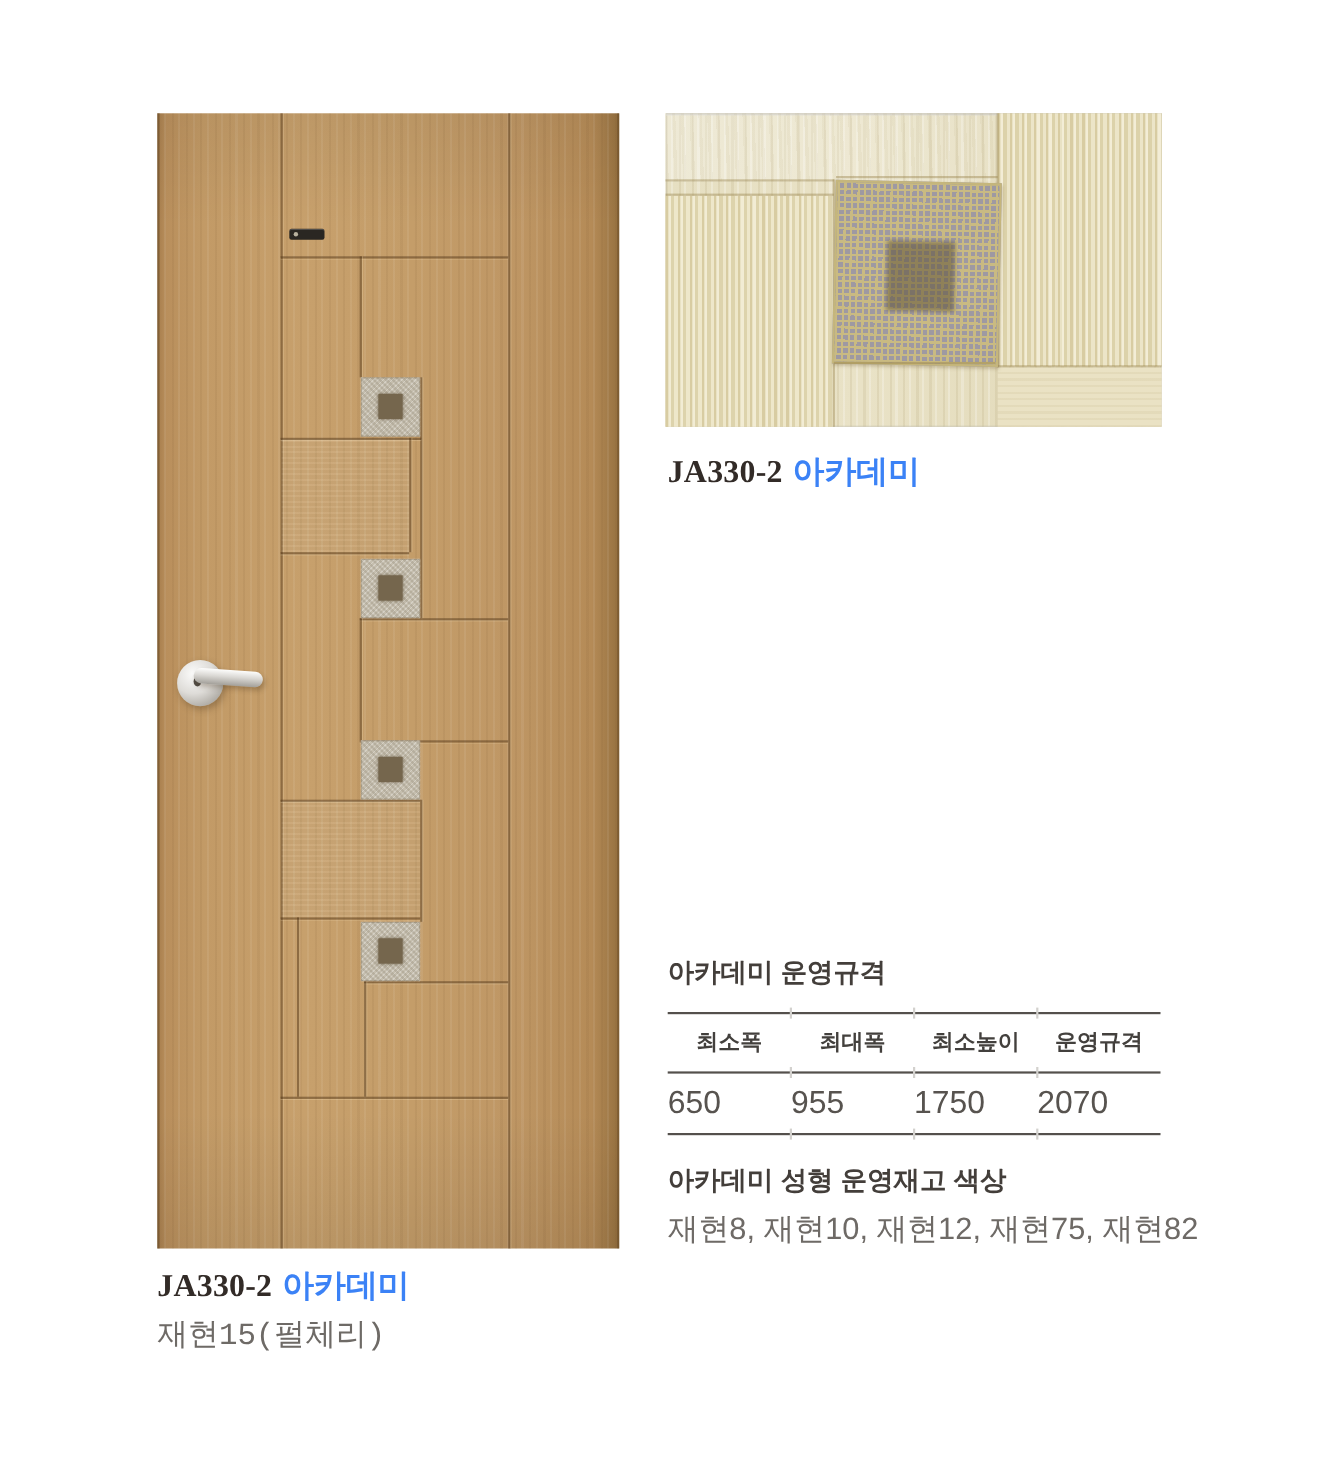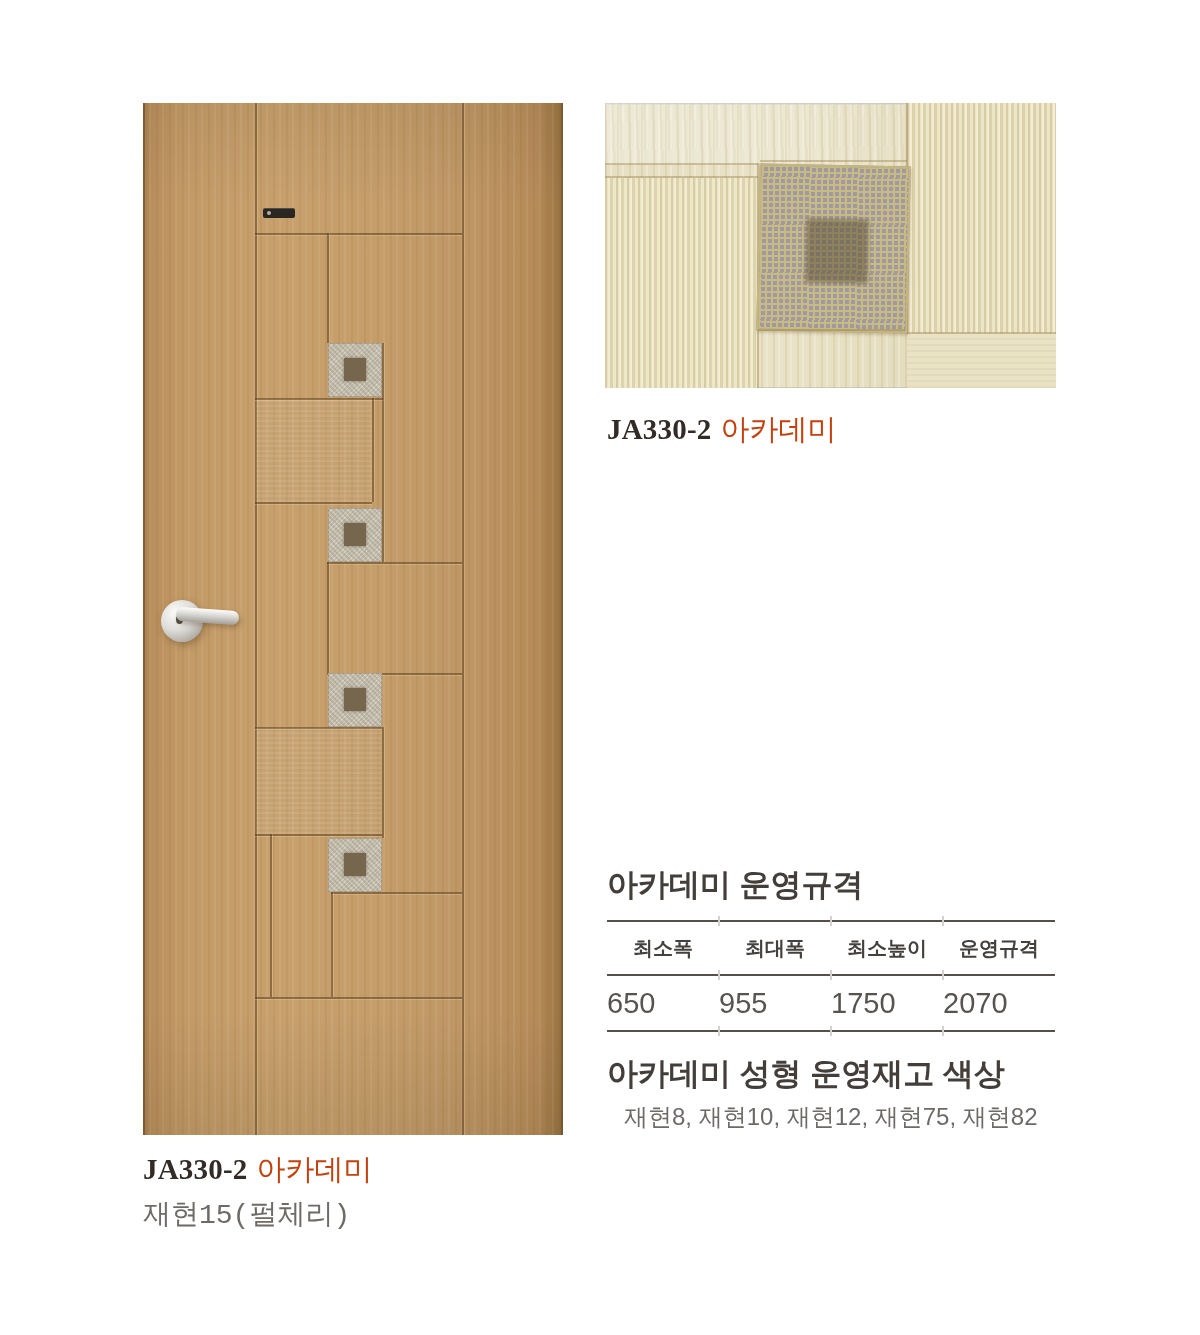--- a/index.html
+++ b/index.html
@@ -57,24 +57,24 @@
     background-color:#9e99a2;
     background-image:
       repeating-linear-gradient(0deg, #c9ba82 0 2px, rgba(0,0,0,0) 2px 6px),
       repeating-linear-gradient(90deg, #c9ba82 0 2px, rgba(0,0,0,0) 2px 6px);
     border:2px solid #c5b67c;box-shadow:1px 2px 3px rgba(120,100,60,.3);}
   .dp-mesh-core{position:absolute;left:46px;top:52px;width:62px;height:64px;background:rgba(95,82,55,.55);filter:blur(2px);}
 
   
   .caption{position:absolute;font-size:29px;line-height:38px;white-space:nowrap;}
   .caption .code{font-weight:700;color:#322b27;letter-spacing:.2px;font-family:Liberation Serif, serif;}
-  .caption .name{font-weight:400;color:#c2410c;margin-left:9px;}
+  .caption .name{font-weight:700;color:#3b82f6;margin-left:9px;}
   .finish-label{position:absolute;font-size:28px;line-height:40px;color:#6e6a66;white-space:nowrap;font-family:Liberation Mono, monospace;}
-  .section-title{position:absolute;font-size:31px;line-height:38px;font-weight:700;color:#433e3a;white-space:nowrap;}
-  .colors-list{position:absolute;font-size:24px;line-height:40px;color:#6e6a66;white-space:nowrap;margin-left:17px;}
+  .section-title{position:absolute;font-size:24px;line-height:38px;font-weight:700;color:#433e3a;white-space:nowrap;}
+  .colors-list{position:absolute;font-size:28px;line-height:40px;color:#6e6a66;white-space:nowrap;}
 
   
   .spec-table{position:absolute;left:607px;top:920px;width:448px;height:112px;}
   .rule{position:absolute;left:0;width:448px;height:2px;background:#54504c;}
   .tick{position:absolute;width:2px;height:10px;background:#d3d1ce;}
   .spec-row{position:absolute;left:0;width:448px;display:flex;}
   .spec-row.hdr{top:2px;height:52px;}
   .spec-row.hdr .cell{flex:1;text-align:center;line-height:52px;font-size:20px;font-weight:700;color:#43403d;}
   .spec-row.val{top:56px;height:54px;}
   .spec-row.val .cell{flex:1;text-align:left;line-height:54px;font-size:29px;font-weight:400;color:#57534f;}

